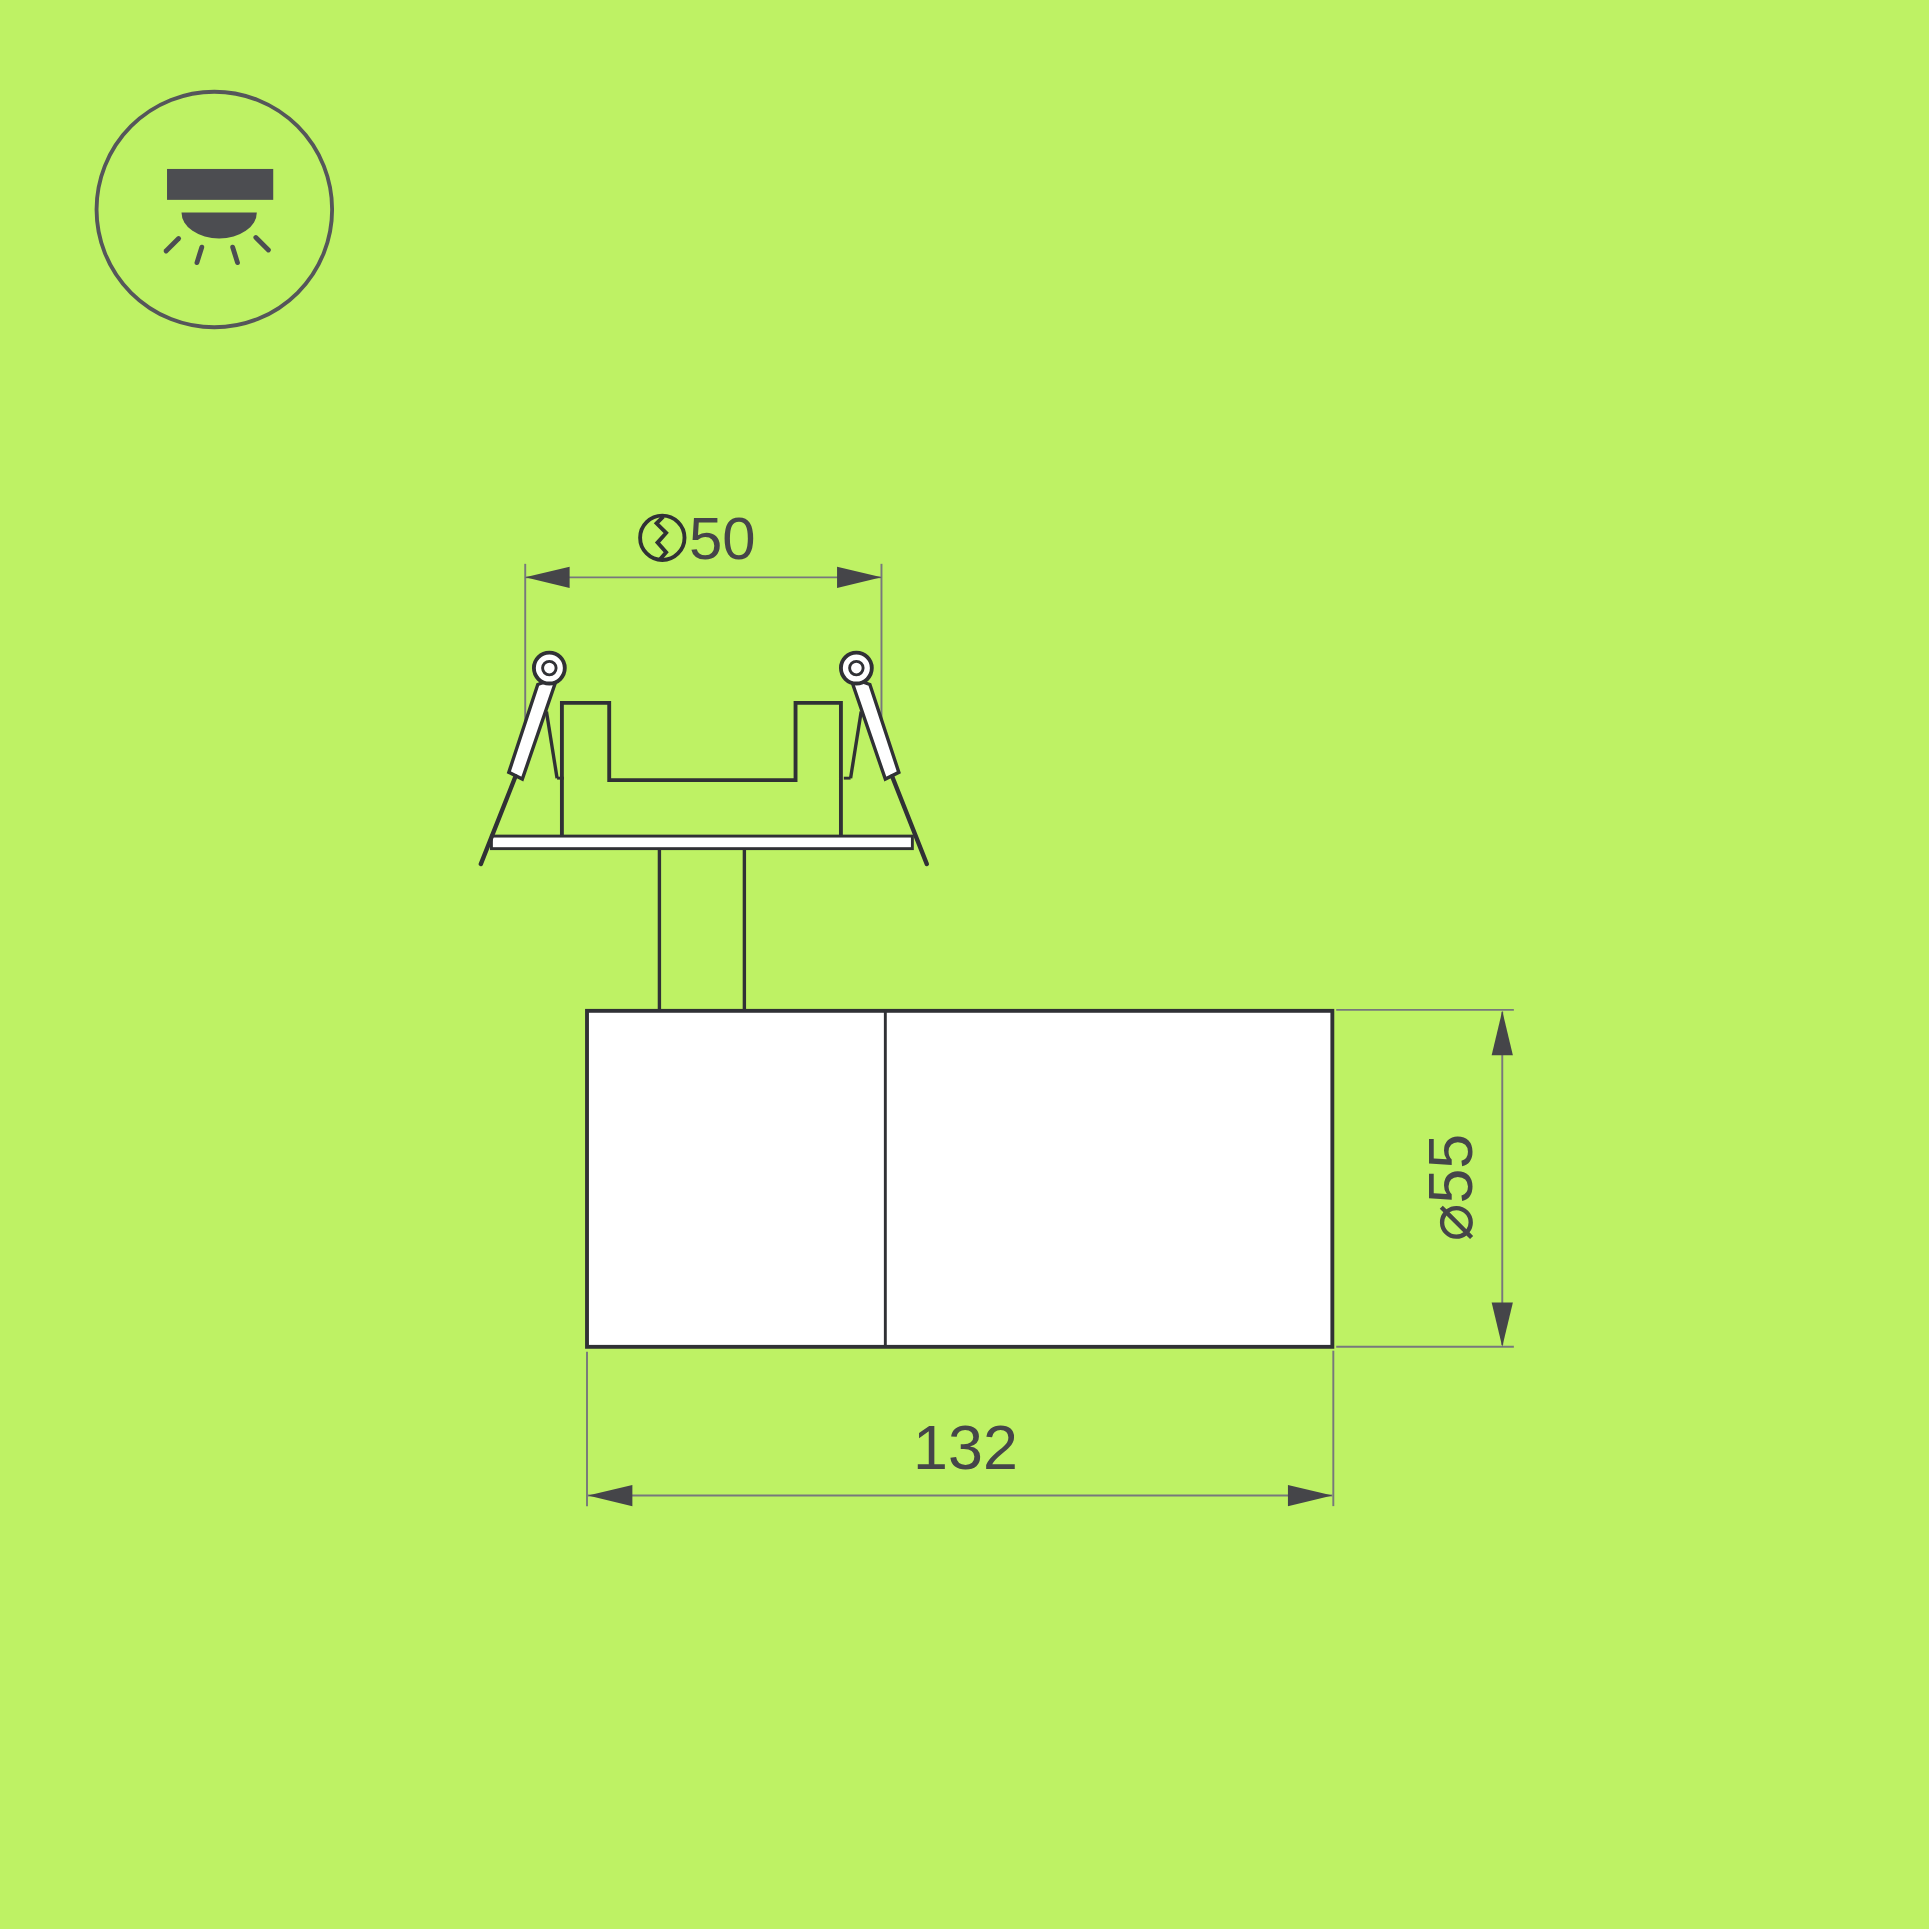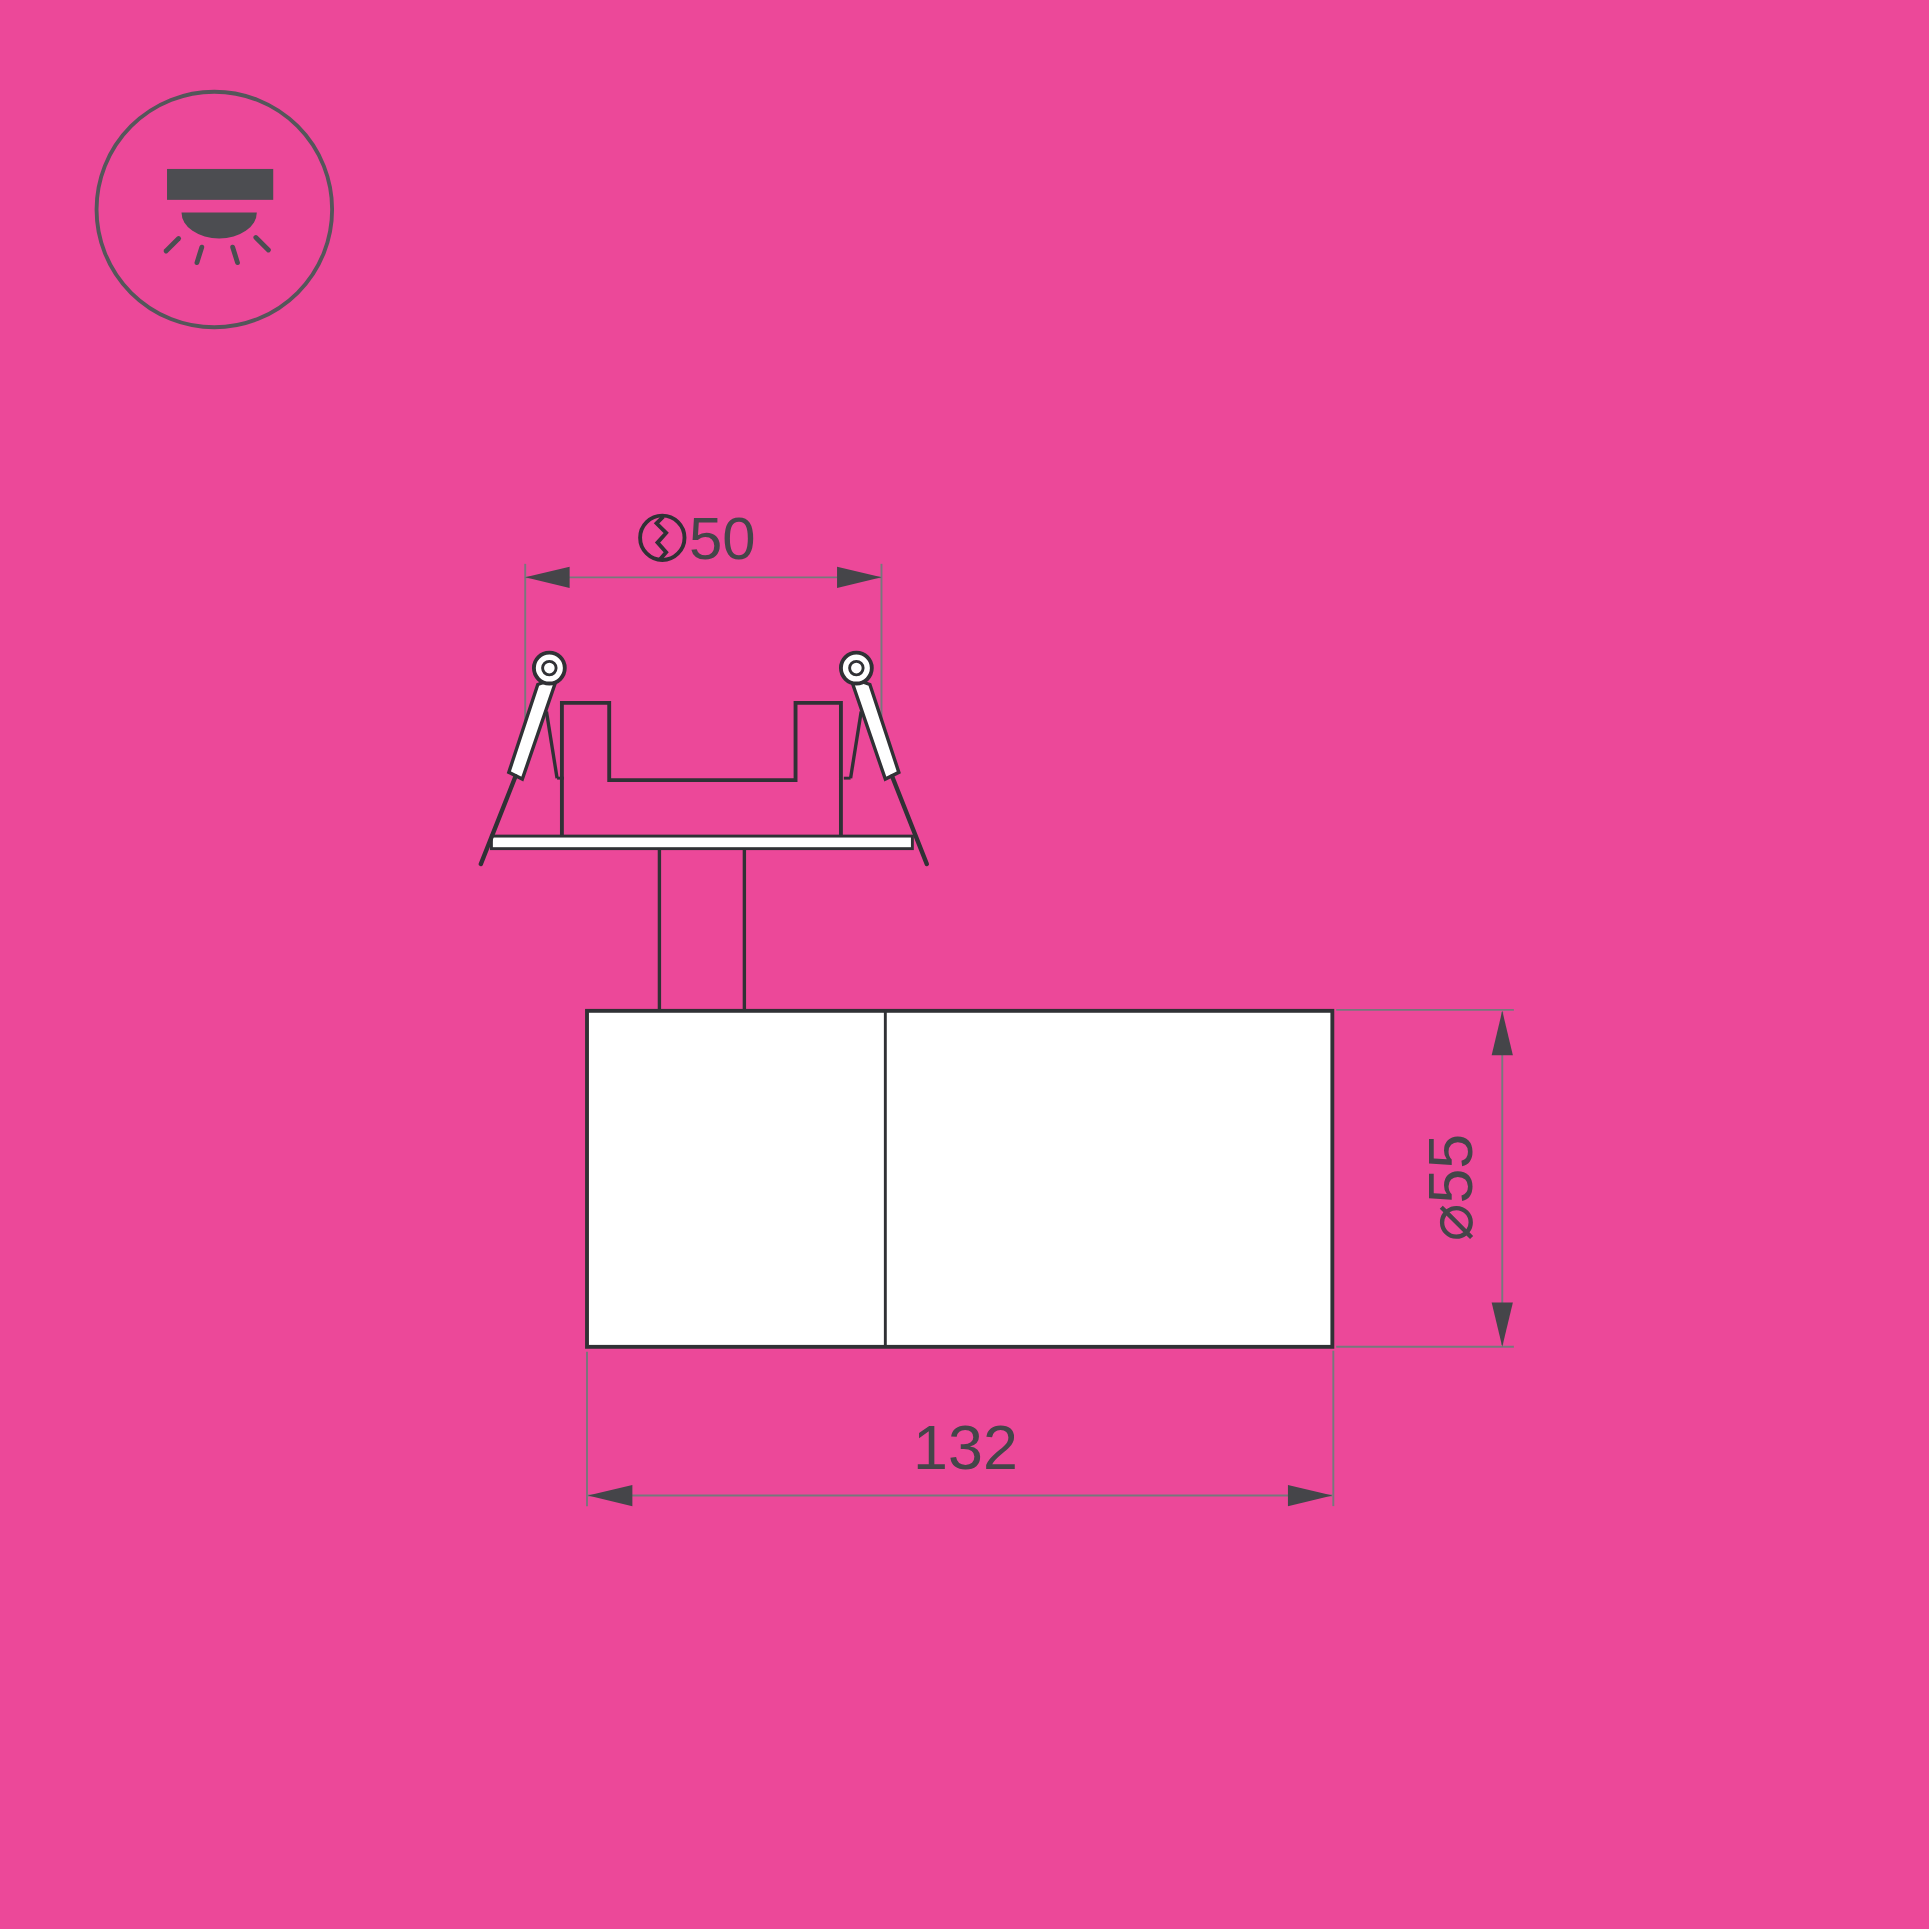--- a/index.html
+++ b/index.html
@@ -1,16 +1,16 @@
 <!DOCTYPE html>
 <html><head>
 <meta charset="utf-8">
 <style>
   html,body{margin:0;padding:0;background:#ffffff;}
-  .page{position:relative;width:1929px;height:1929px;background:#ec4899;overflow:hidden;}
+  .page{position:relative;width:1929px;height:1929px;background:#bef264;overflow:hidden;}
   svg{display:block;}
   
   .ln{stroke:#303135;fill:none;} .w3{stroke-width:3;} .w35{stroke-width:3.5;} .w4{stroke-width:4;}
   .fw{fill:#ffffff;}
   
   .dim{stroke:#77787c;stroke-width:2;fill:none;}
   .arrow{fill:#454549;stroke:none;}
   
   .ic-stroke{stroke:#55565a;fill:none;}
   .ic-fill{fill:#4c4d51;stroke:none;}

